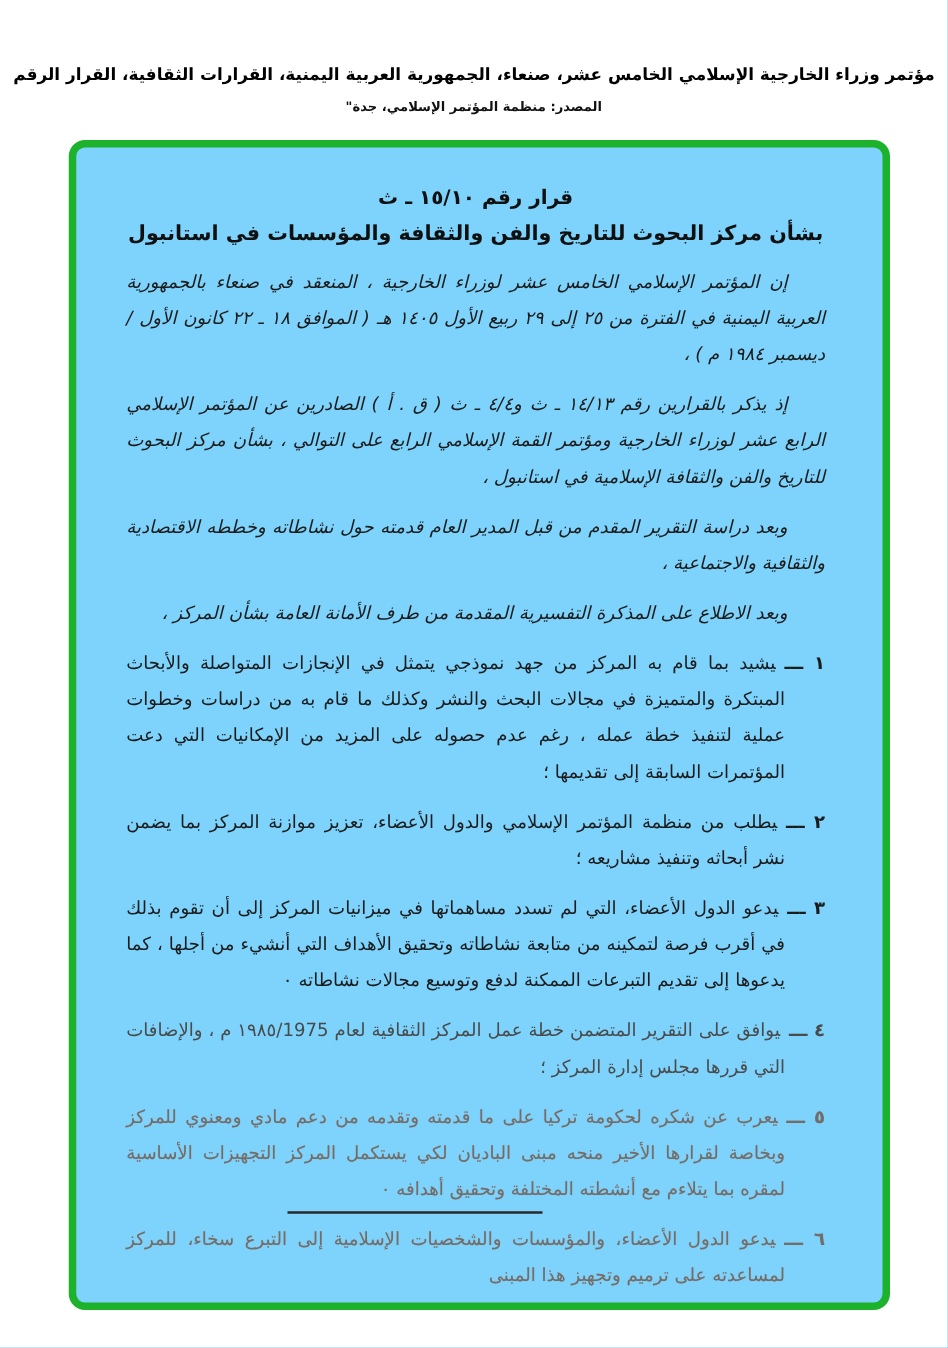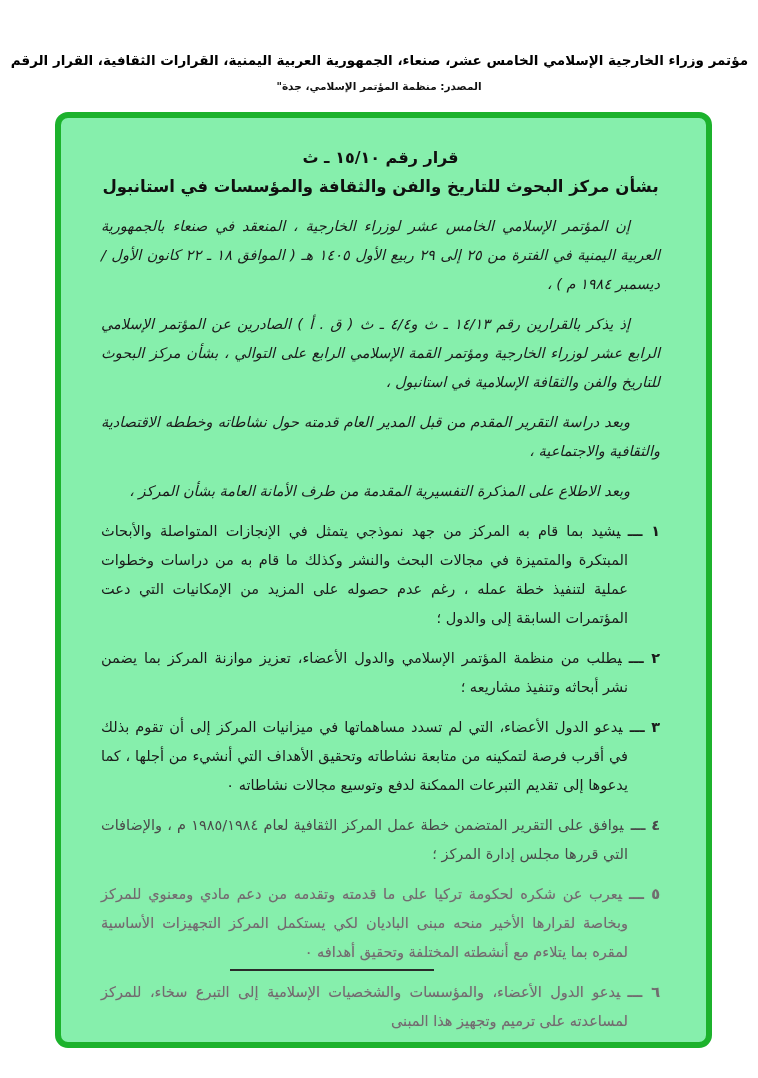--- a/index.html
+++ b/index.html
@@ -13,21 +13,21 @@
     font-weight:bold;font-size:13.5px;color:#000;
   }
   .hdr2{
     position:absolute;top:80px;left:0;right:0;
     direction:rtl;text-align:center;
     font-weight:bold;font-size:10.5px;color:#111;
   }
   .frame{
     position:absolute;left:55px;top:112px;width:657px;height:936px;
     border:6px solid #1cb22c;border-radius:13px;box-sizing:border-box;
-    padding:26px 46px 0 40px;overflow:hidden;background:#86efac;
+    padding:26px 46px 0 40px;overflow:hidden;background:#7dd3fc;
   }
   .title{direction:rtl;text-align:center;font-weight:bold;color:#101010;}
   .t1{font-size:16px;margin:4px 0 10px 0;}
   .t2{font-size:16.5px;margin:0 0 16px 0;}
   .para,.item{
     direction:rtl;text-align:justify;font-size:14.5px;line-height:29px;
     margin:0 0 11px 0;color:#1b1b1b;
   }
   .para{text-indent:30px;font-style:italic;}
   .item{padding-right:32px;text-indent:-32px;}
@@ -48,33 +48,33 @@
 
   <div class="title t1">قرار رقم ١٥/١٠ ـ ث</div>
   <div class="title t2">بشأن مركز البحوث للتاريخ والفن والثقافة والمؤسسات في استانبول</div>
 
   <p class="para">إن المؤتمر الإسلامي الخامس عشر لوزراء الخارجية ، المنعقد في صنعاء بالجمهورية العربية اليمنية في الفترة من ٢٥ إلى ٢٩ ربيع الأول ١٤٠٥ هـ ( الموافق ١٨ ـ ٢٢ كانون الأول /ديسمبر ١٩٨٤ م ) ،</p>
   <p class="para">إذ يذكر بالقرارين رقم ١٤/١٣ ـ ث و٤/٤ ـ ث ( ق . أ ) الصادرين عن المؤتمر الإسلامي الرابع عشر لوزراء الخارجية ومؤتمر القمة الإسلامي الرابع على التوالي ، بشأن مركز البحوث للتاريخ والفن والثقافة الإسلامية في استانبول ،</p>
   <p class="para">وبعد دراسة التقرير المقدم من قبل المدير العام قدمته حول نشاطاته وخططه الاقتصادية والثقافية والاجتماعية ،</p>
   <p class="para">وبعد الاطلاع  على المذكرة التفسيرية المقدمة من طرف الأمانة العامة بشأن المركز ،</p>
 
   <div class="item">
-    <span class="num">١ ـــ</span><span>يشيد بما قام به المركز من جهد نموذجي يتمثل في الإنجازات المتواصلة والأبحاث المبتكرة والمتميزة في مجالات البحث والنشر وكذلك ما قام به من دراسات وخطوات عملية لتنفيذ خطة عمله ، رغم عدم حصوله على المزيد من الإمكانيات التي دعت المؤتمرات السابقة إلى والدول ؛</span>
+    <span class="num">١ ـــ</span><span>يشيد بما قام به المركز من جهد نموذجي يتمثل في الإنجازات المتواصلة والأبحاث المبتكرة والمتميزة في مجالات البحث والنشر وكذلك ما قام به من دراسات وخطوات عملية لتنفيذ خطة عمله ، رغم عدم حصوله على المزيد من الإمكانيات التي دعت المؤتمرات السابقة إلى تقديمها ؛</span>
   </div>
 
   <div class="item">
     <span class="num">٢ ـــ</span><span>يطلب من منظمة المؤتمر الإسلامي والدول الأعضاء، تعزيز موازنة المركز بما يضمن نشر أبحاثه وتنفيذ مشاريعه ؛</span>
   </div>
 
   <div class="item">
     <span class="num">٣ ـــ</span><span>يدعو الدول الأعضاء، التي لم تسدد مساهماتها في ميزانيات المركز إلى أن تقوم بذلك في أقرب فرصة لتمكينه من متابعة نشاطاته وتحقيق الأهداف التي أنشيء من أجلها ، كما يدعوها إلى تقديم التبرعات الممكنة لدفع وتوسيع مجالات نشاطاته ٠</span>
   </div>
 
   <div class="item semi-faded">
-    <span class="num">٤ ـــ</span><span>يوافق على التقرير المتضمن خطة عمل المركز الثقافية لعام ١٩٨٥/١٩٨٤ م ، والإضافات التي قررها مجلس إدارة المركز ؛</span>
+    <span class="num">٤ ـــ</span><span>يوافق على التقرير المتضمن خطة عمل المركز الثقافية لعام ١٩٨٥/1975 م ، والإضافات التي قررها مجلس إدارة المركز ؛</span>
   </div>
 
   <div class="item faded">
     <span class="num">٥ ـــ</span><span>يعرب عن شكره لحكومة تركيا على ما قدمته وتقدمه من دعم مادي ومعنوي للمركز وبخاصة لقرارها الأخير منحه مبنى الباديان لكي يستكمل المركز التجهيزات الأساسية لمقره بما يتلاءم مع أنشطته المختلفة وتحقيق أهدافه ٠</span>
   </div>
 
   <div class="item faded">
     <span class="num">٦ ـــ</span><span>يدعو الدول الأعضاء، والمؤسسات والشخصيات الإسلامية إلى التبرع سخاء، للمركز لمساعدته على ترميم وتجهيز هذا المبنى</span>
   </div>
 

